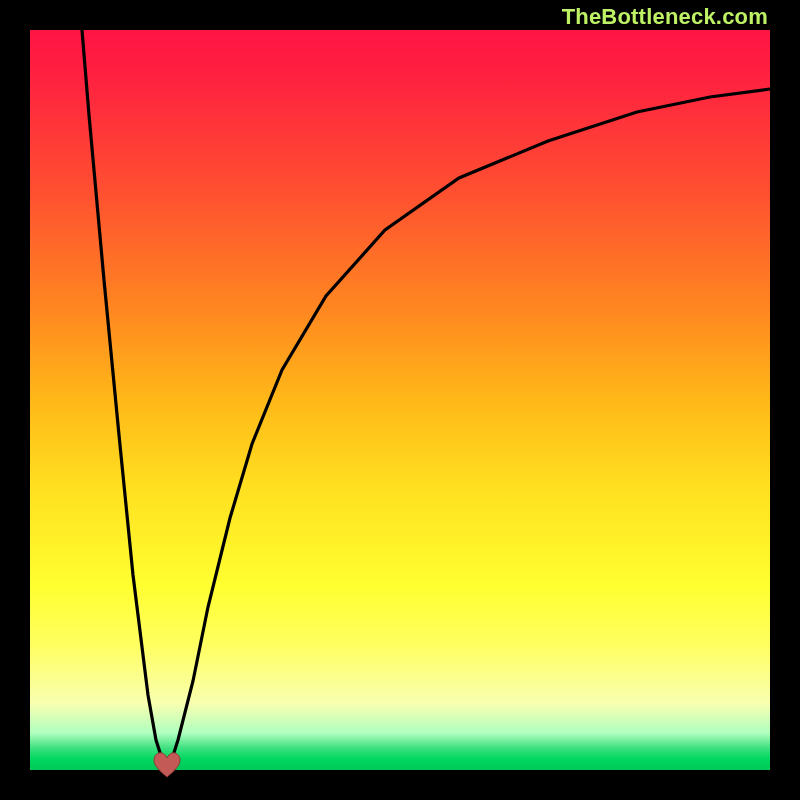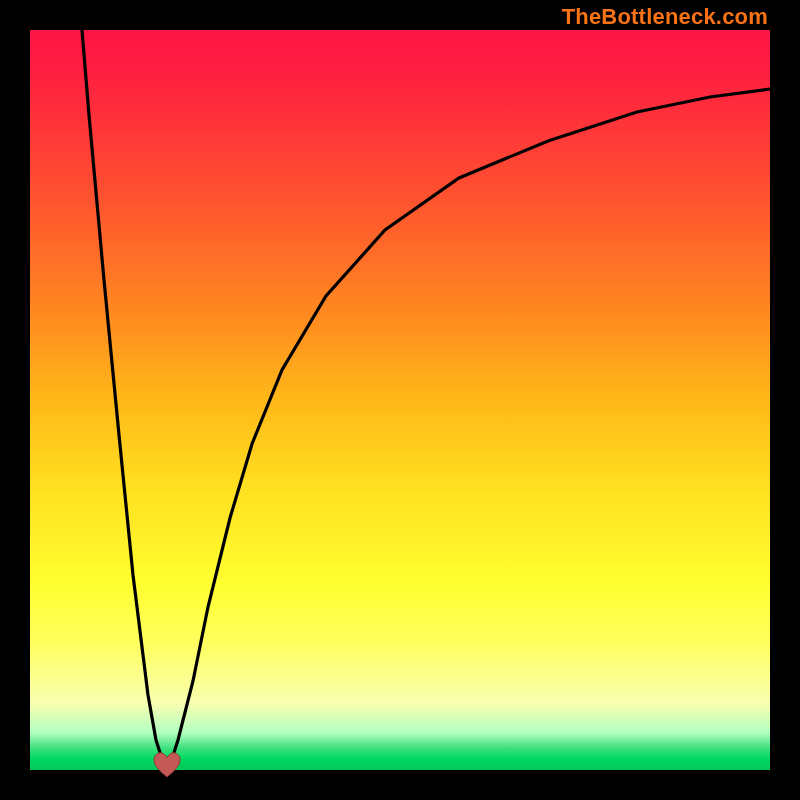--- a/index.html
+++ b/index.html
@@ -31,21 +31,21 @@
       #b0ffc0 95%,
       #40e080 97%,
       #00d860 98.5%,
       #00c858 100%
     );
   }
   .watermark {
     position: absolute;
     top: 4px;
     right: 32px;
-    color: #f97316;
+    color: #bef264;
     font-size: 22px;
     font-weight: bold;
     letter-spacing: 0.2px;
     user-select: none;
   }
   svg.curve-layer {
     position: absolute;
     left: 0;
     top: 0;
     width: 740px;

